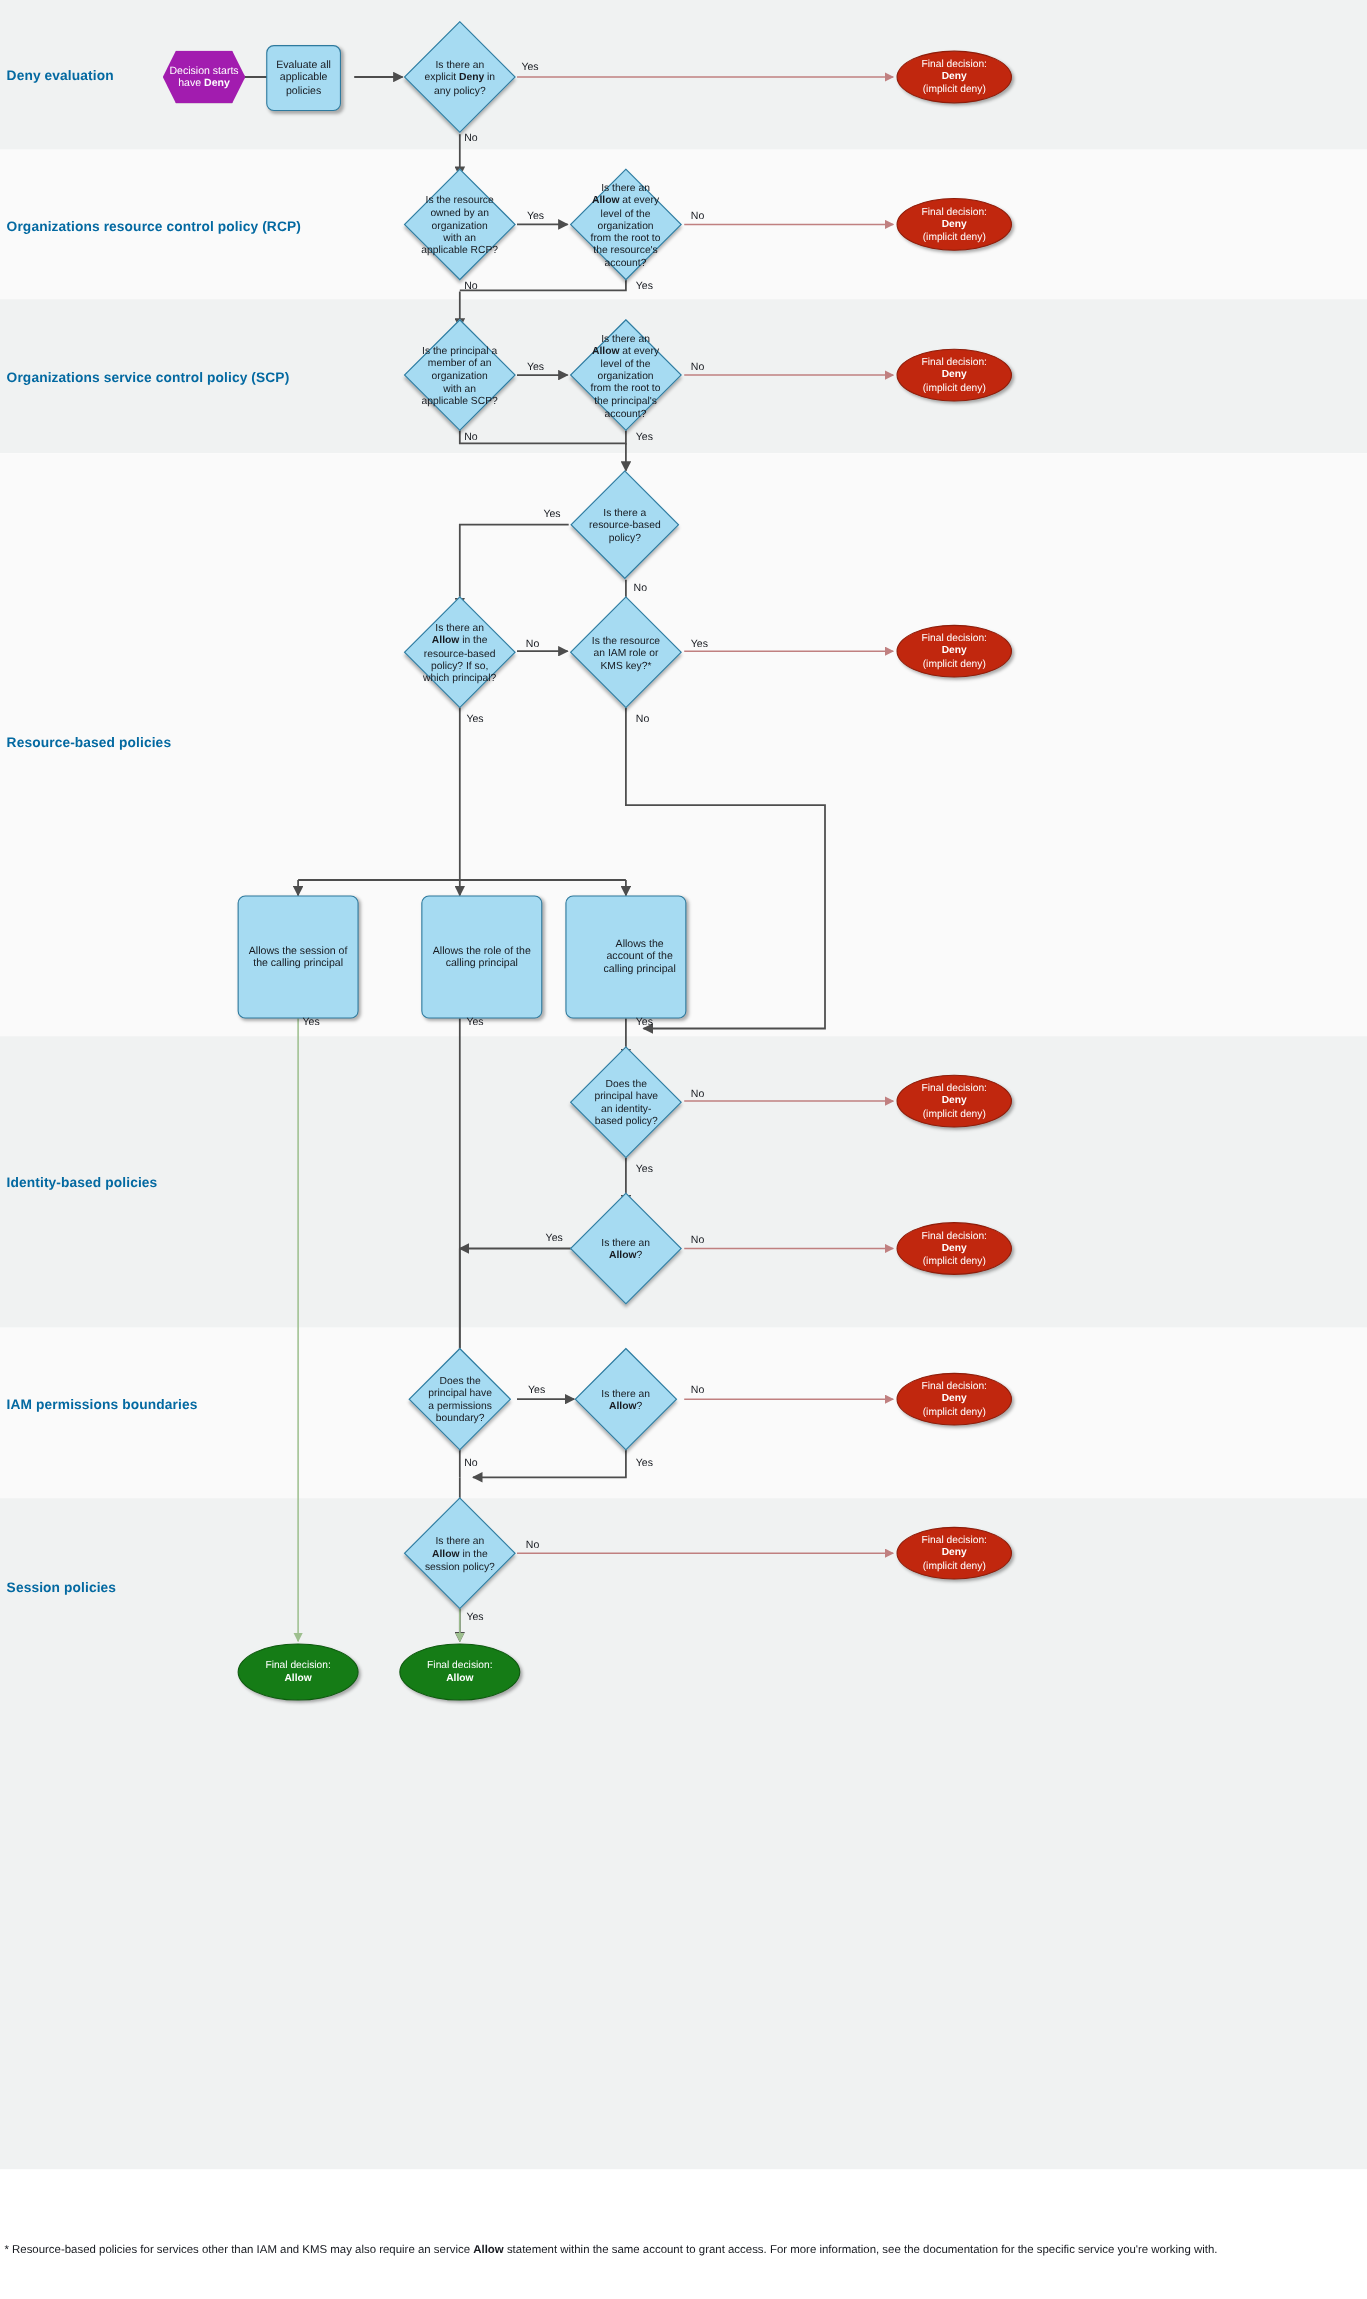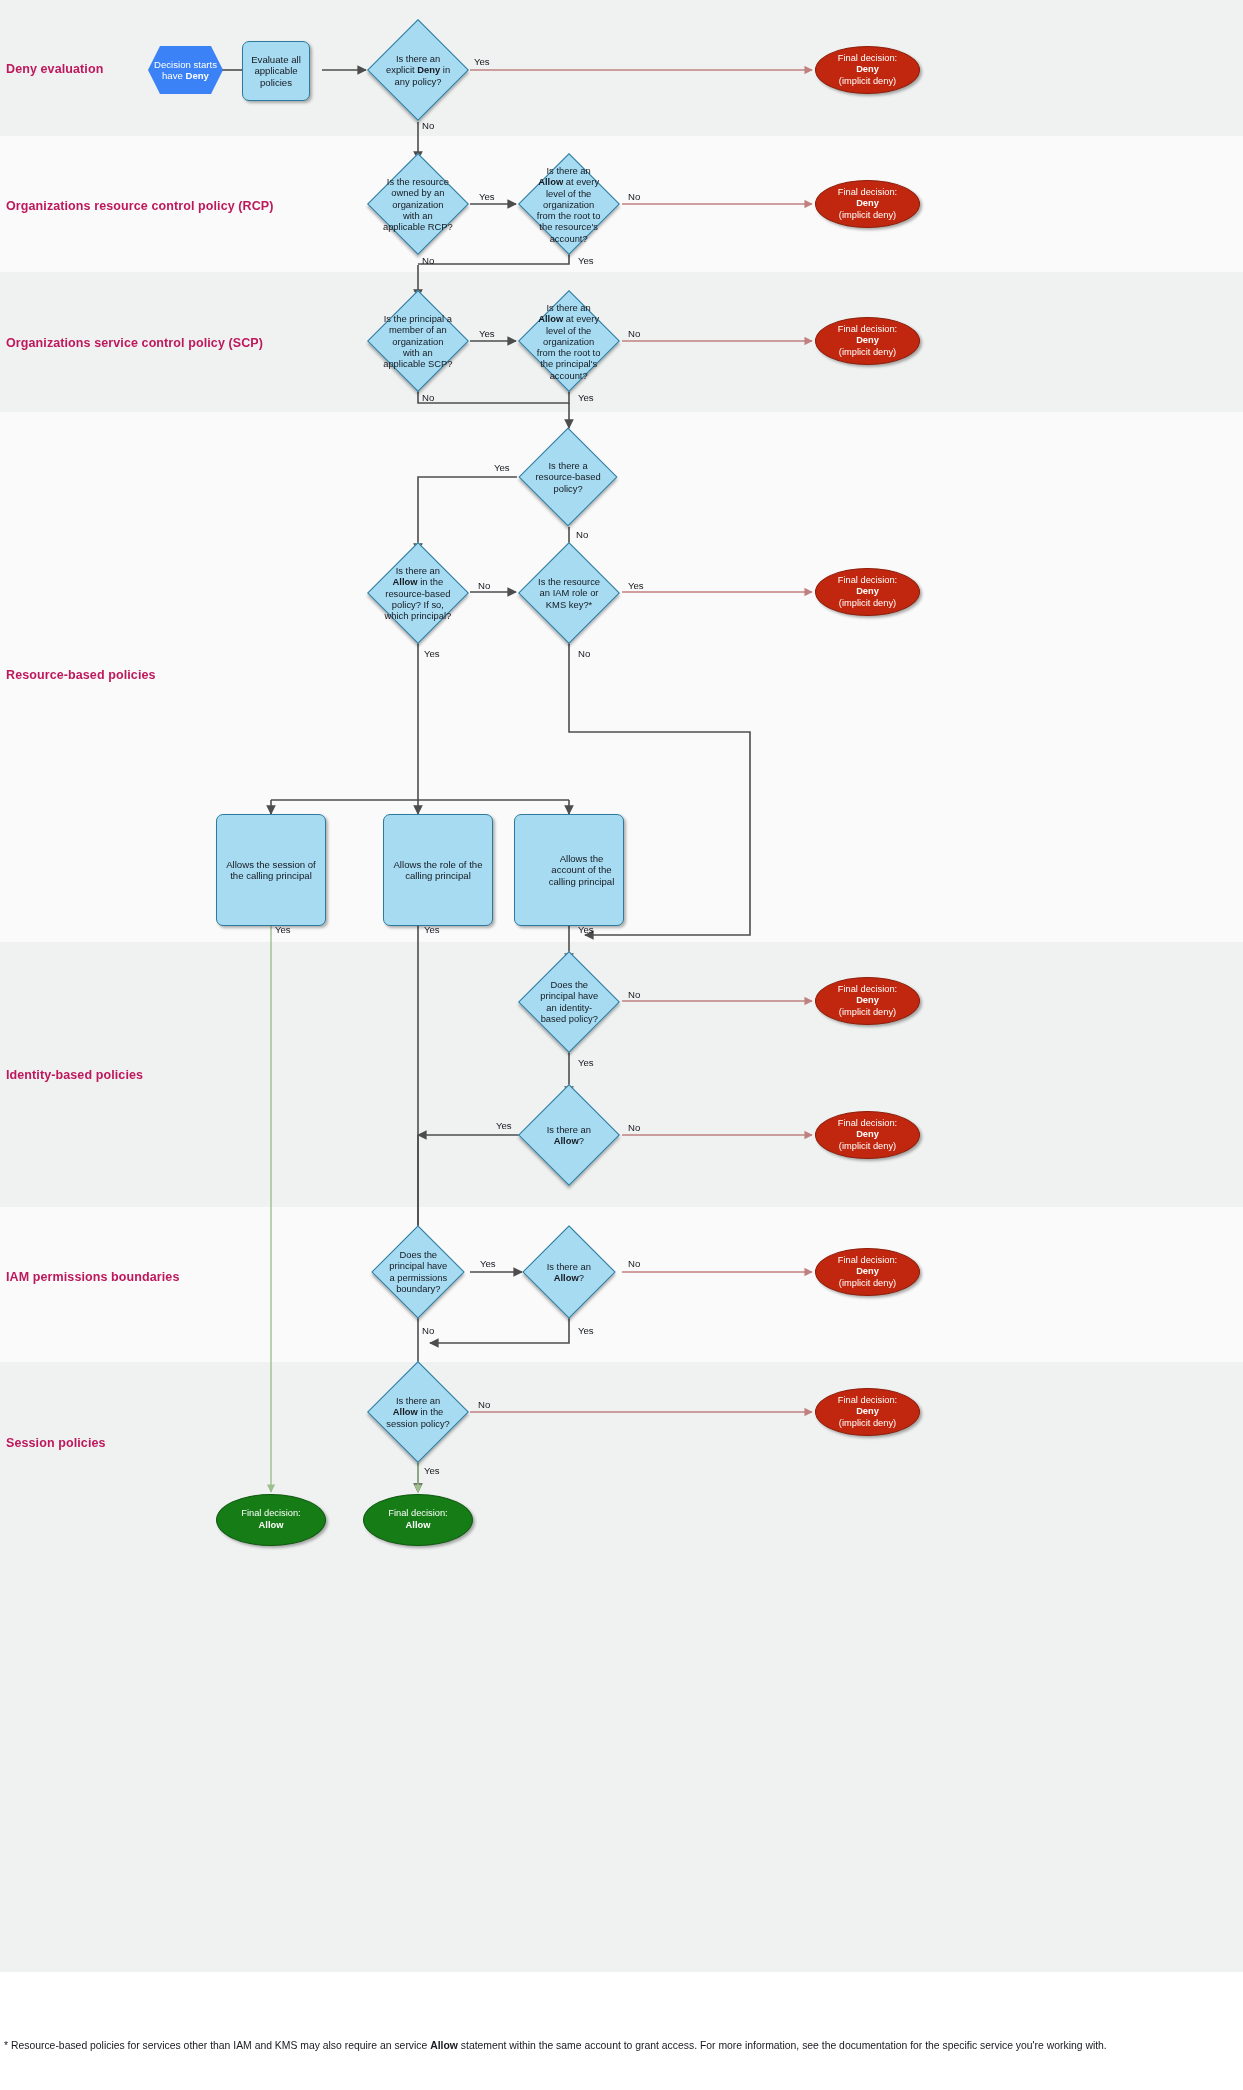--- a/index.html
+++ b/index.html
@@ -22,21 +22,21 @@
     width: 1243px;
   }
   .band.dark  { background: #f0f2f2; }
   .band.light { background: #fafafa; }
 
   .band-label {
     position: absolute;
     left: 6px;
     font-size: 12.5px;
     font-weight: bold;
-    color: #be185d;
+    color: #0369a1;
     letter-spacing: .1px;
     white-space: nowrap;
   }
 
   
   #edges { position: absolute; left: 0; top: 0; }
 
   
   .node {
     position: absolute;
@@ -65,21 +65,21 @@
     background: #a6dbf2;
     border: 1px solid #2e7a9e;
     border-radius: 7px;
     box-shadow: 2px 2px 3px rgba(0,0,0,.30);
     font-size: 9.6px;
     color: #16191f;
     padding: 4px;
   }
 
   .hexstart {
-    background: #3b82f6;
+    background: #a21caf;
     color: #ffffff;
     font-size: 9.6px;
     clip-path: polygon(16% 0%, 84% 0%, 100% 50%, 84% 100%, 16% 100%, 0% 50%);
     box-shadow: 2px 2px 3px rgba(0,0,0,.30);
     padding: 2px;
     justify-content: center;
   }
 
   .terminal {
     border-radius: 50% / 50%;

